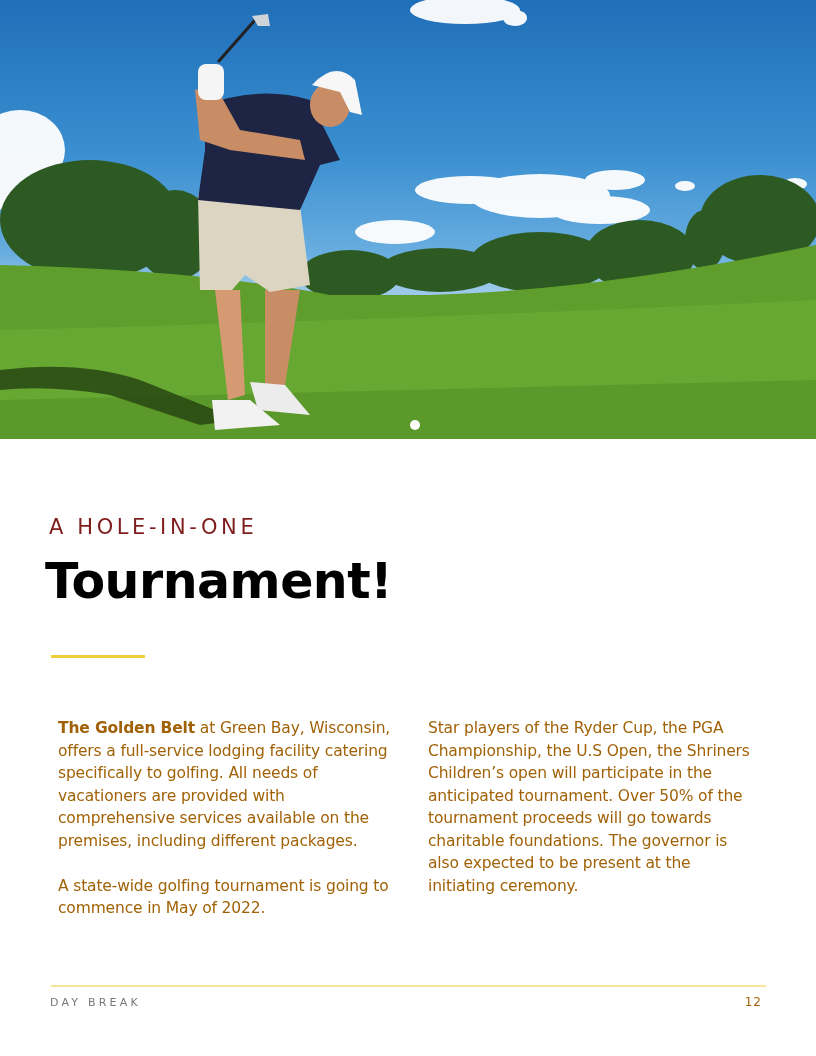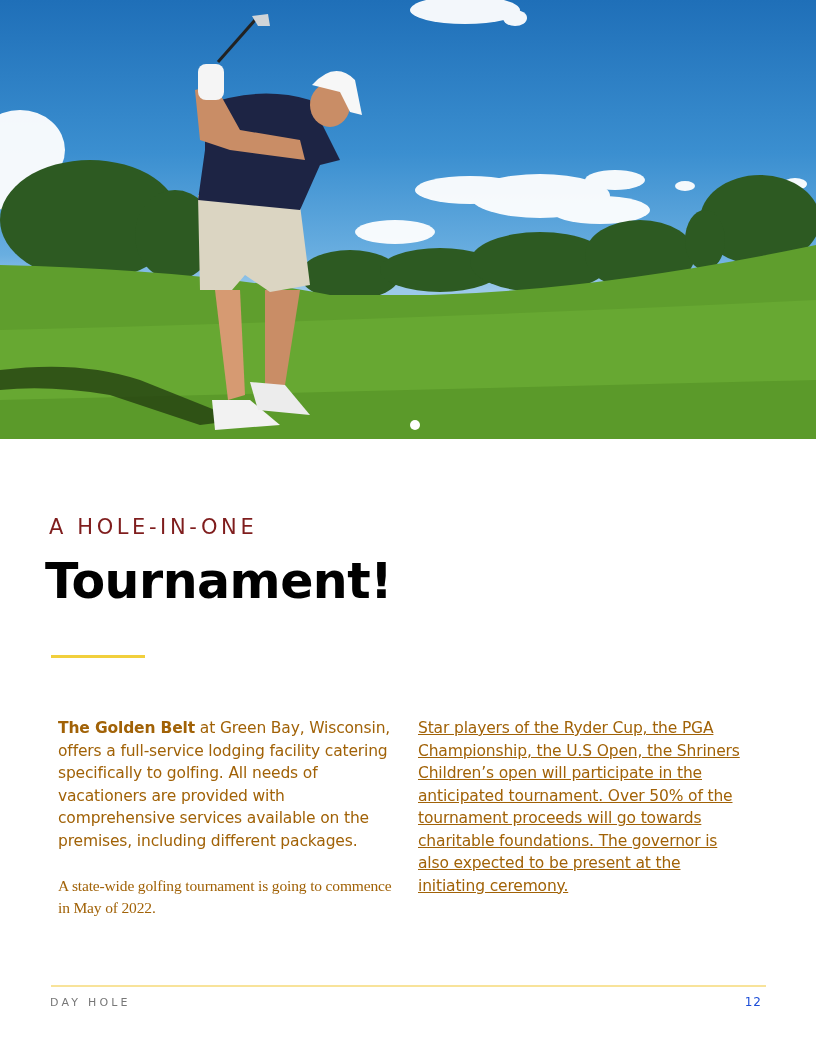--- a/index.html
+++ b/index.html
@@ -26,35 +26,35 @@
       position: absolute; left: 51px; top: 655px; width: 94px; height: 3px;
     }
 
     .col {
       position: absolute; top: 717px; width: 340px;
       font-size: 15.5px; line-height: 22.5px; color: #a16207;
       font-family: "DejaVu Sans", sans-serif;
       letter-spacing: -0.15px;
     }
     .col-left { left: 58px; }
-    .col-right { left: 418px; width: 330px; text-decoration: underline; }
-    .col p + p { margin-top: 22.5px; font-family: Liberation Serif, serif; }
+    .col-right { left: 428px; width: 330px; }
+    .col p + p { margin-top: 22.5px; }
     .col b { font-weight: 700; }
 
     .footer-rule {
       position: absolute; left: 51px; top: 985px; width: 715px; height: 2px;
     }
     .footer-left {
       position: absolute; left: 50px; top: 996px;
       font-size: 11px; letter-spacing: 3.2px; color: #777;
       font-family: "DejaVu Sans", sans-serif;
     }
     .footer-right {
       position: absolute; right: 54px; top: 995px;
-      font-size: 12px; letter-spacing: 1px; color: #1d4ed8;
+      font-size: 12px; letter-spacing: 1px; color: #a16207;
       font-family: "DejaVu Sans", sans-serif;
     }
   </style>
 </head>
 <body>
 
 <div class="hero">
   <svg viewBox="0 0 816 439">
 
     <g fill="#ffffff" opacity="0.95">
@@ -123,14 +123,14 @@
 <div class="col col-left">
   <p><b>The Golden Belt</b><span> at Green Bay, Wisconsin, offers a full-service lodging facility catering specifically to golfing. All needs of vacationers are provided with comprehensive services available on the premises, including different packages.</span></p>
   <p>A state-wide golfing tournament is going to commence in May of 2022.</p>
 </div>
 
 <div class="col col-right">
   <p>Star players of the Ryder Cup, the PGA Championship, the U.S Open, the Shriners Children’s open will participate in the anticipated tournament. Over 50% of the tournament proceeds will go towards charitable foundations. The governor is also expected to be present at the initiating ceremony.</p>
 </div>
 
 <div class="footer-rule" style="background:#f8e39a;"></div>
-<div class="footer-left">DAY HOLE</div>
+<div class="footer-left">DAY BREAK</div>
 <div class="footer-right">12</div>
 
 </body></html>

